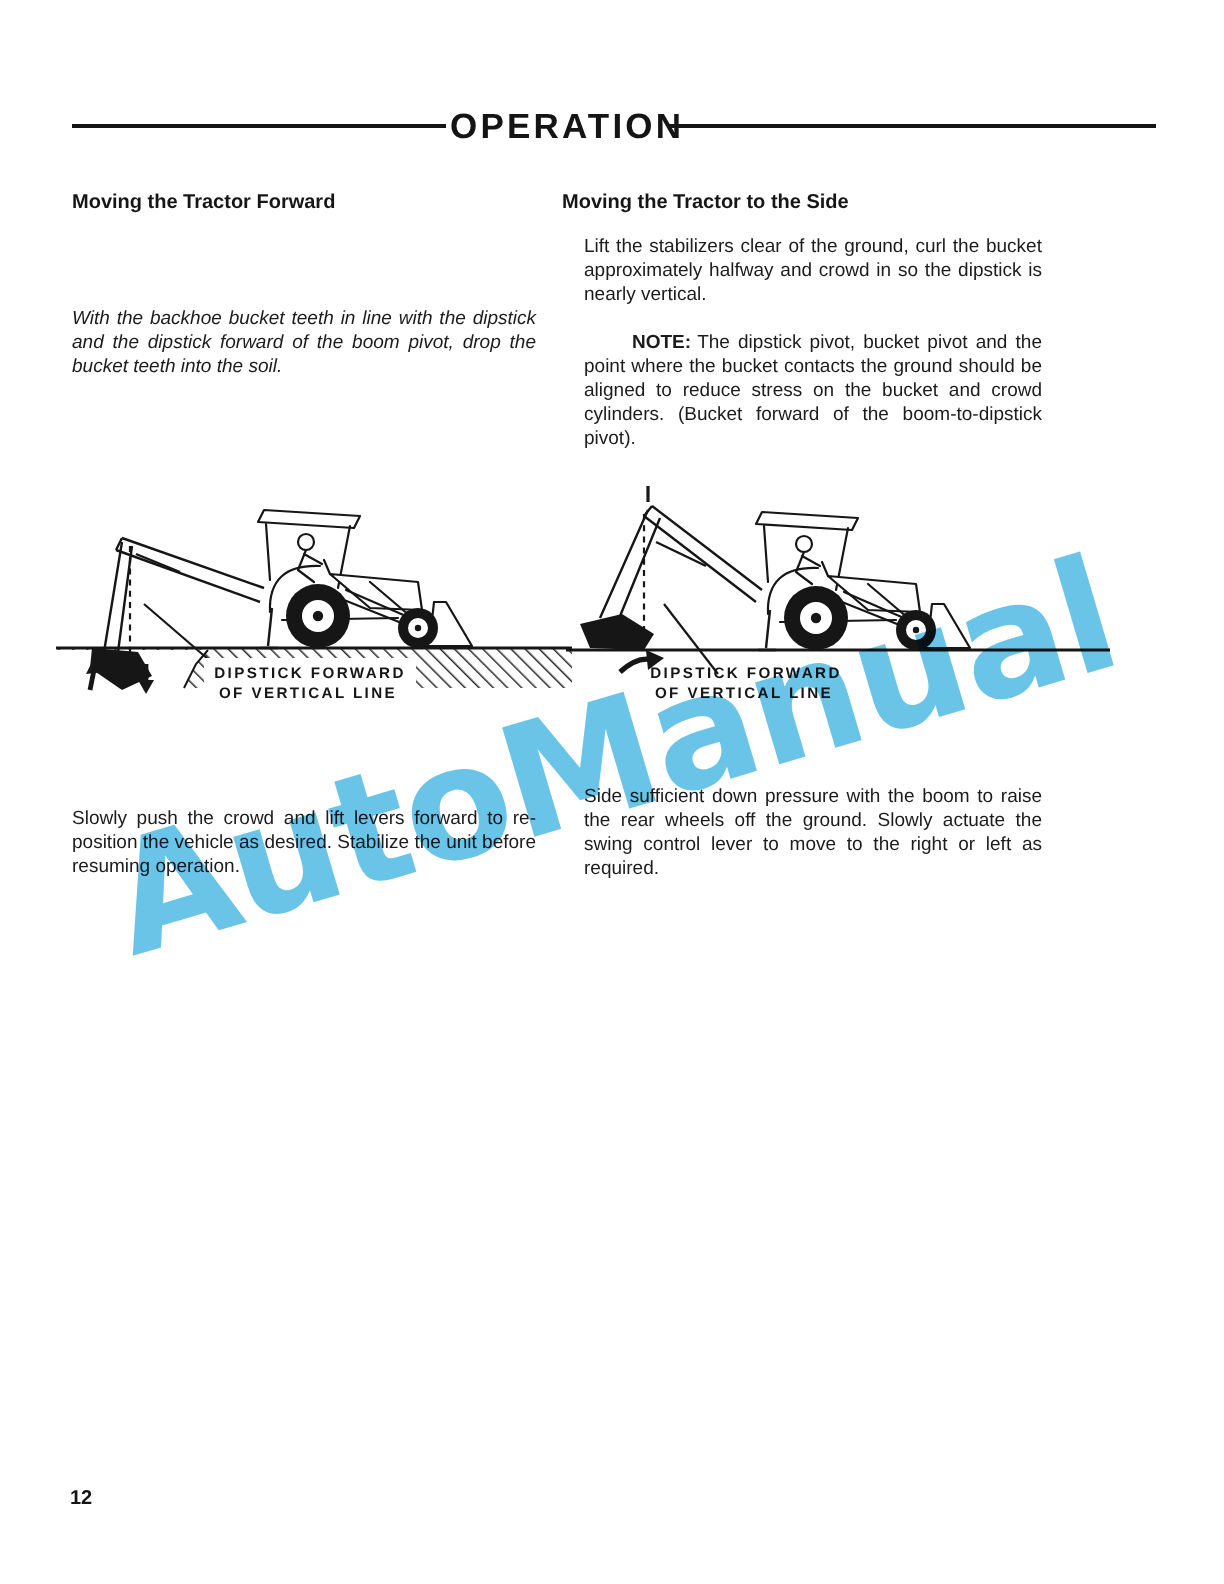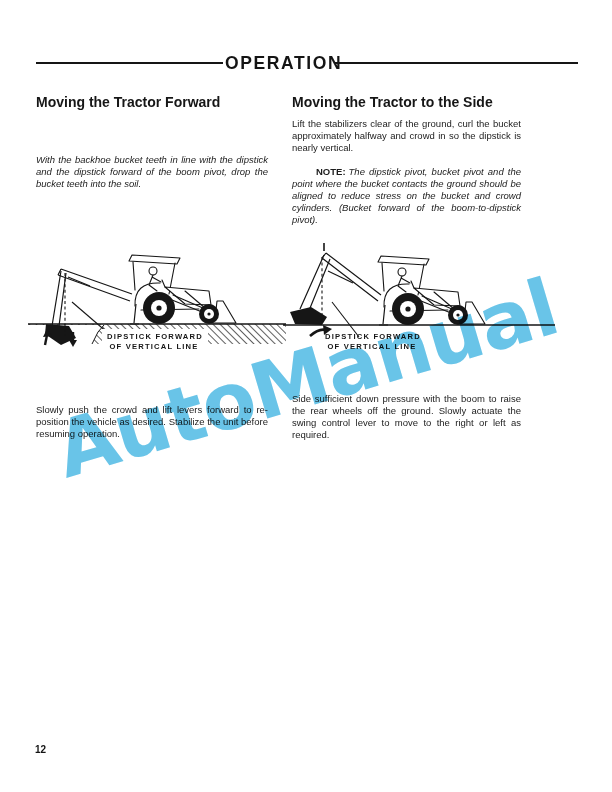--- a/index.html
+++ b/index.html
@@ -7,28 +7,28 @@
     position:relative;width:612px;height:792px;background:#ffffff;
     margin:0 auto;overflow:hidden;
     font-family:"Liberation Sans","DejaVu Sans",sans-serif;color:#1c1c1c;
   }
   .rule{position:absolute;height:2.4px;background:#151515;}
   .doc-title{
     position:absolute;font-size:17.5px;font-weight:bold;letter-spacing:1.6px;
     color:#141414;line-height:1;
   }
   .col-heading{
-    position:absolute;font-size:14px;font-weight:bold;line-height:12px;color:#161616;
+    position:absolute;font-size:10px;font-weight:bold;line-height:12px;color:#161616;
   }
   .para{
     position:absolute;font-size:9.5px;line-height:12px;text-align:justify;
     color:#1c1c1c;margin:0;
   }
   .note-label{font-weight:bold;font-style:normal;padding-left:24px;}
-  .note-body{font-style:italic;margin-left:3px;margin-top:11px;}
+  .note-body{margin-left:3px;margin-top:11px;}
   .pagenum{position:absolute;font-size:10px;font-weight:bold;color:#141414;}
   .fig{position:absolute;}
   .fig svg{display:block;}
   .fig text{
     font-family:"Liberation Sans","DejaVu Sans",sans-serif;
     font-weight:bold;fill:#161616;
   }
   .watermark-svg{
     position:absolute;left:0;top:0;pointer-events:none;
     mix-blend-mode:multiply;
@@ -43,21 +43,21 @@
 
 <div class="page">
 
   <div class="rule" style="left:36px;top:62px;width:187px;"></div>
   <div class="doc-title" style="left:225px;top:55px;">OPERATION</div>
   <div class="rule" style="left:334px;top:62px;width:244px;"></div>
 
   <div class="col-heading" style="left:36px;top:96px;width:234px;">Moving the Tractor Forward</div>
   <p class="para" style="left:36px;top:154px;width:232px;font-style:italic;">With the backhoe bucket teeth in line with the dipstick and the dipstick forward of the boom pivot, drop the bucket teeth into the soil.</p>
 
-  <div class="col-heading" style="left:292px;top:96px;width:230px;">Moving the Tractor to the Side</div>
+  <div class="col-heading" style="left:281px;top:96px;width:230px;">Moving the Tractor to the Side</div>
   <p class="para" style="left:292px;top:118px;width:229px;">Lift the stabilizers clear of the ground, curl the bucket approximately halfway and crowd in so the dipstick is nearly vertical.</p>
   <p class="para" style="left:292px;top:166px;width:229px;">
     <span class="note-label">NOTE:</span><span class="note-body">The dipstick pivot, bucket pivot and the point where the bucket contacts the ground should be aligned to reduce stress on the bucket and crowd cylinders. (Bucket forward of the boom-to-dipstick pivot).</span>
   </p>
 
   <div class="fig" style="left:28px;top:246px;width:258px;height:112px;">
     <svg width="258" height="112" viewBox="0 0 258 112">
       <defs>
         <pattern id="hatch" width="5" height="5" patternUnits="userSpaceOnUse" patternTransform="rotate(-45)">
           <line x1="0" y1="0" x2="0" y2="5" stroke="#2a2a2a" stroke-width="1.5"></line>

